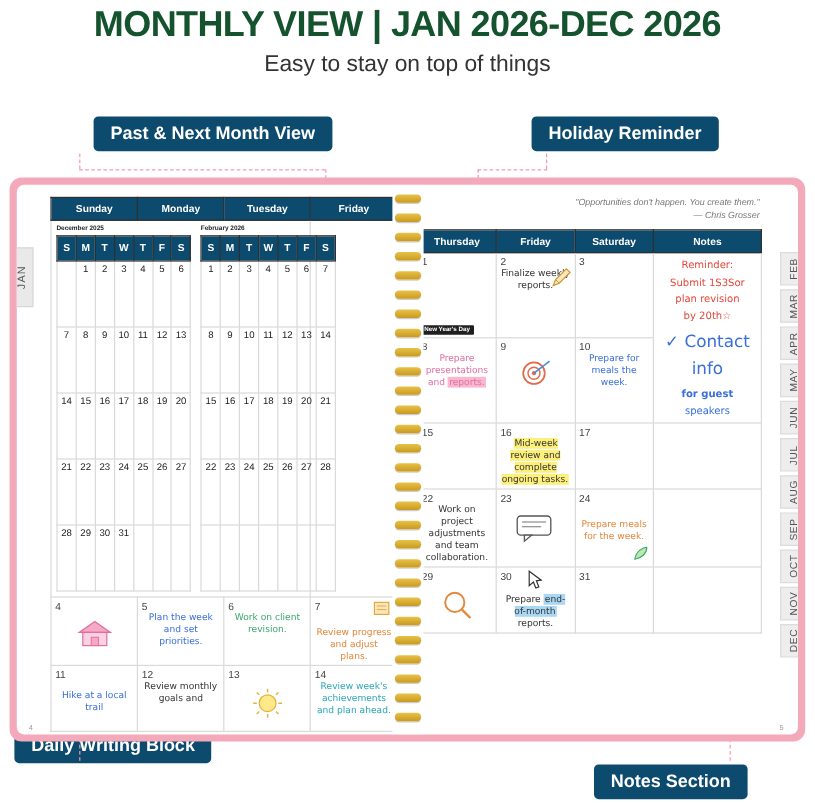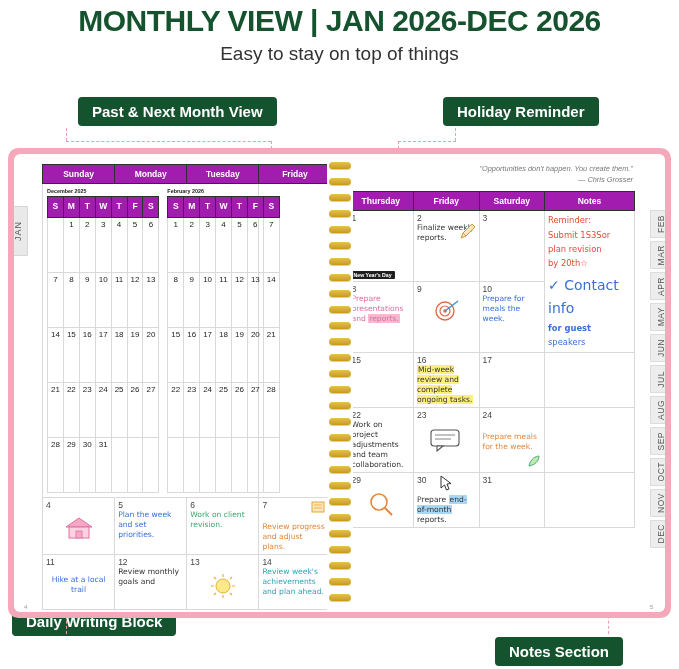--- a/index.html
+++ b/index.html
@@ -25,21 +25,21 @@
   .hdr-sub {
     text-align:center;
     font-size: 19px;
     color:#333;
     margin: 6px 0 0 0;
     font-weight: 300;
   }
   
   .callout {
     position:absolute;
-    background:#14532d;
+    background:#0c4a6e;
     color:#ffffff;
     font-size:15px;
     font-weight:bold;
     padding:6px 14px;
     border-radius:4px;
     white-space:nowrap;
   }
   #c-past  { left:78px;  top:97px; }
   #c-hol   { left:443px; top:97px; }
   #c-daily { left:12px;  top:607px; }
@@ -119,21 +119,21 @@
 
   
   .quote {
     text-align:right; font-size:7.4px; color:#777; font-style:italic;
     line-height:1.45; margin:0 0 6px 0; padding-right:2px;
   }
 
   
   table.cal { border-collapse:collapse; width:100%; table-layout:fixed; }
   table.cal th {
-    background:#a21caf; color:#fff; font-size:8.5px; font-weight:bold;
+    background:#0c4a6e; color:#fff; font-size:8.5px; font-weight:bold;
     padding:4px 0; border:1px solid #2f2f2f;
   }
   table.cal td {
     border:1px solid #d9d9d9;
     height:55px; vertical-align:top;
     padding:2px 3px;
     font-size:8px;
     position:relative;
   }
   td .dnum { font-size:8.5px; color:#444; }
@@ -141,21 +141,21 @@
 
   
   .mini-wrap { display:flex; gap:8px; padding:2px 1px; }
   .mini { font-size:4.6px; line-height:1.35; color:#222; }
   .mini .mt { font-weight:bold; font-size:5.4px; margin-bottom:1px; }
   .mini table { border-collapse:collapse; }
   .mini td, .mini th { padding:0 1px; text-align:center; font-size:4.6px; font-weight:normal; border:0; }
   .mini th { font-weight:bold; }
 
   
-  .hw { font-family:"DejaVu Sans", sans-serif; font-size:7.6px; line-height:1.32; }
+  .hw { font-family:"DejaVu Sans", sans-serif; font-size:7.6px; line-height:1.32;text-align:center; }
   .hw.blue   { color:#3a6fd8; }
   .hw.pink   { color:#e06ea0; }
   .hw.orange { color:#e2873c;margin-top:12px; }
   .hw.green  { color:#3aa76d; }
   .hw.teal   { color:#2aa6b8; }
   .hw.red    { color:#e0493c; }
   .hw.dark   { color:#333; }
 
   .hl-yellow { background:#fdf07a; padding:0 1px; }
   .hl-pink   { background:#f9b8cf; padding:0 1px; }

